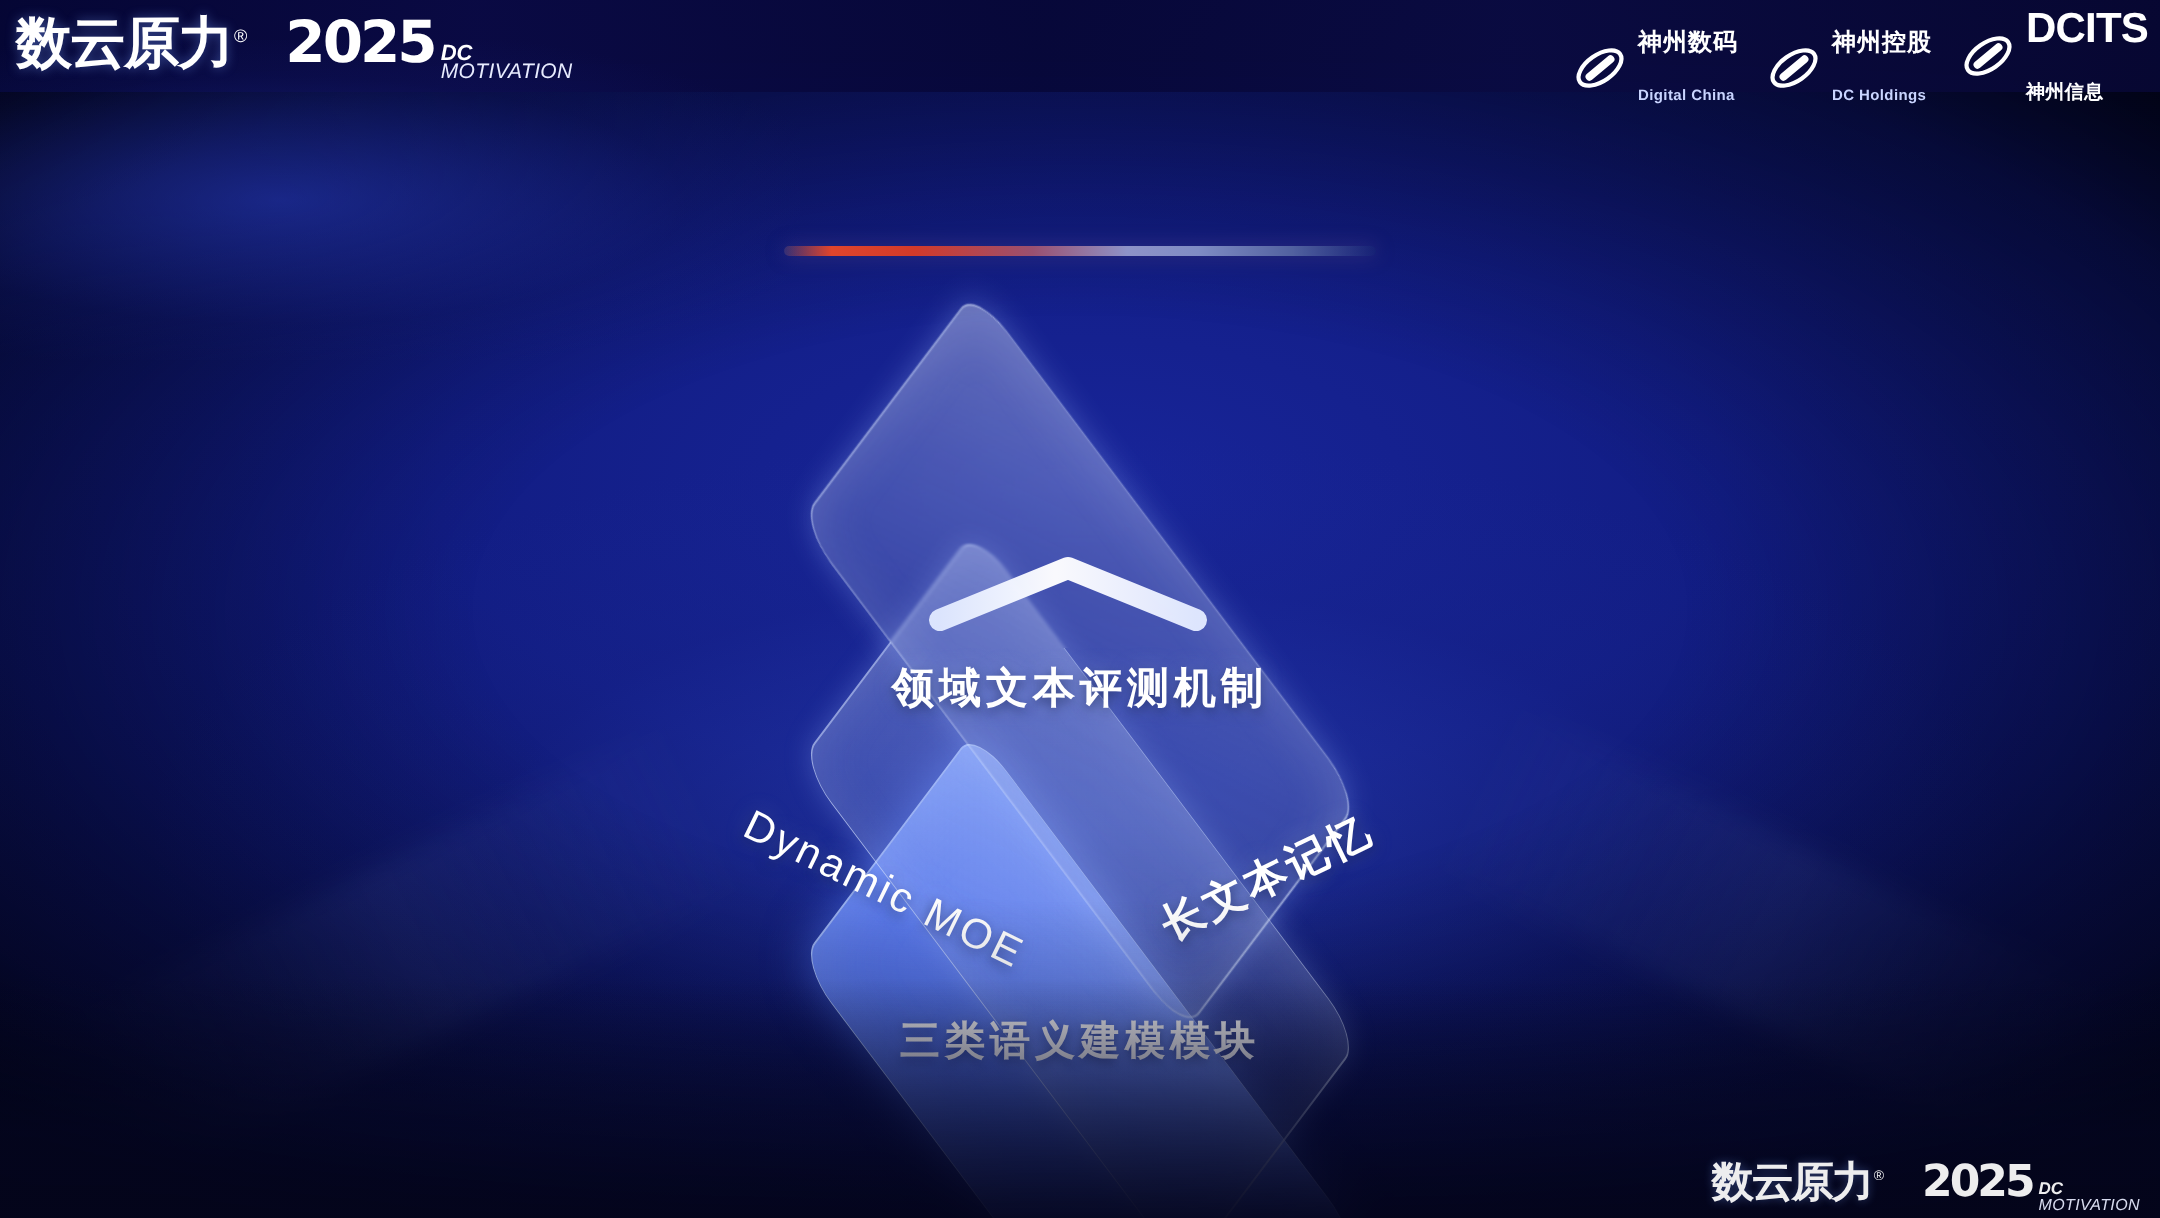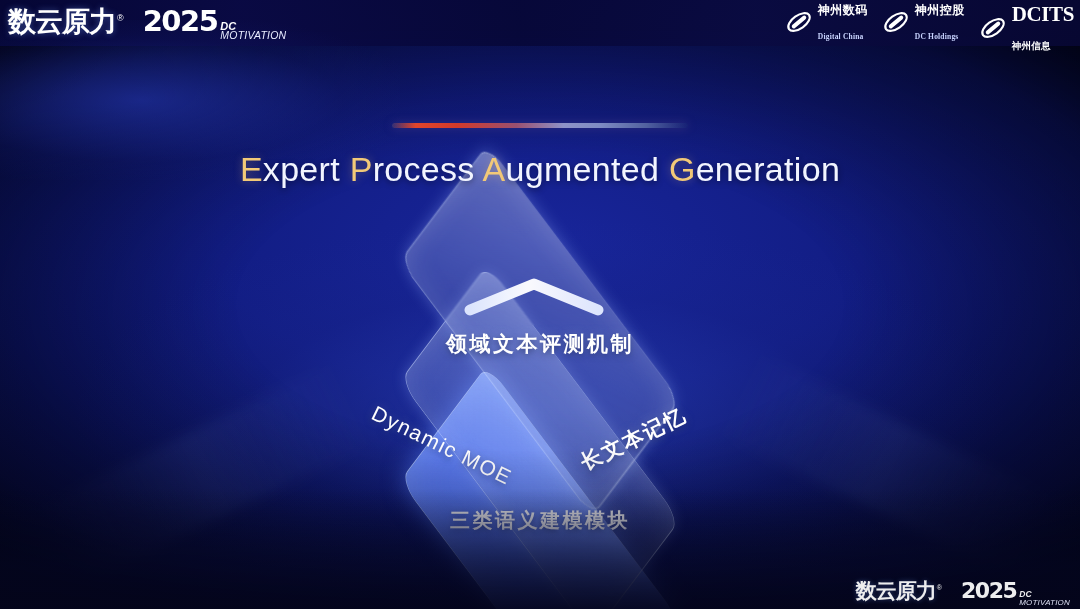--- a/index.html
+++ b/index.html
@@ -81,21 +81,21 @@
   .live-title {
     position: absolute; left: 6px; top: 50px;
     font-size: 25px; font-weight: 700; color: #ffffff;
     letter-spacing: .5px;
     white-space: nowrap;
     text-shadow: 0 1px 3px rgba(0,0,0,.55);
   }
 
   .partner-logos {
     position: absolute; right: 6px; top: 4px;
-    display: flex; align-items: flex-start; gap: 14px; font-family: Liberation Serif, serif;
+    display: flex; align-items: flex-end; gap: 14px;
   }
   .plogo { display: flex; align-items: center; gap: 5px; }
   .plogo .swirl { width: 28px; height: 28px; flex: none; }
   .plogo .ptext { line-height: 1.02; }
   .plogo .pcn {
     display: block; font-size: 12px; font-weight: 700; color: #ffffff;
     letter-spacing: .5px; white-space: nowrap;
   }
   .plogo .pen {
     display: block; font-size: 7.5px; font-weight: 700; color: #c9d4ff;
@@ -354,26 +354,20 @@
       <span class="ptext">
         <span class="pcn">DCITS</span>
         <span class="pen">神州信息</span>
       </span>
     </div>
   </div>
 
 
   <div class="divider"></div>
 
-  <div class="subtitle">
-    <span><span class="cap">E</span><span>xpert</span></span>
-    <span><span class="cap">P</span><span>rocess</span></span>
-    <span><span class="cap">A</span><span>ugmented</span></span>
-    <span><span class="cap">G</span><span>eneration</span></span>
-  </div>
 
   <div class="watermark">
     <span class="brand-cn">数云原力</span>
     <span class="brand-reg">®</span>
     <span class="brand-year">2025</span>
     <span class="brand-dc">
       <span class="dc">DC</span>
       <span class="mot">MOTIVATION</span>
     </span>
   </div>

